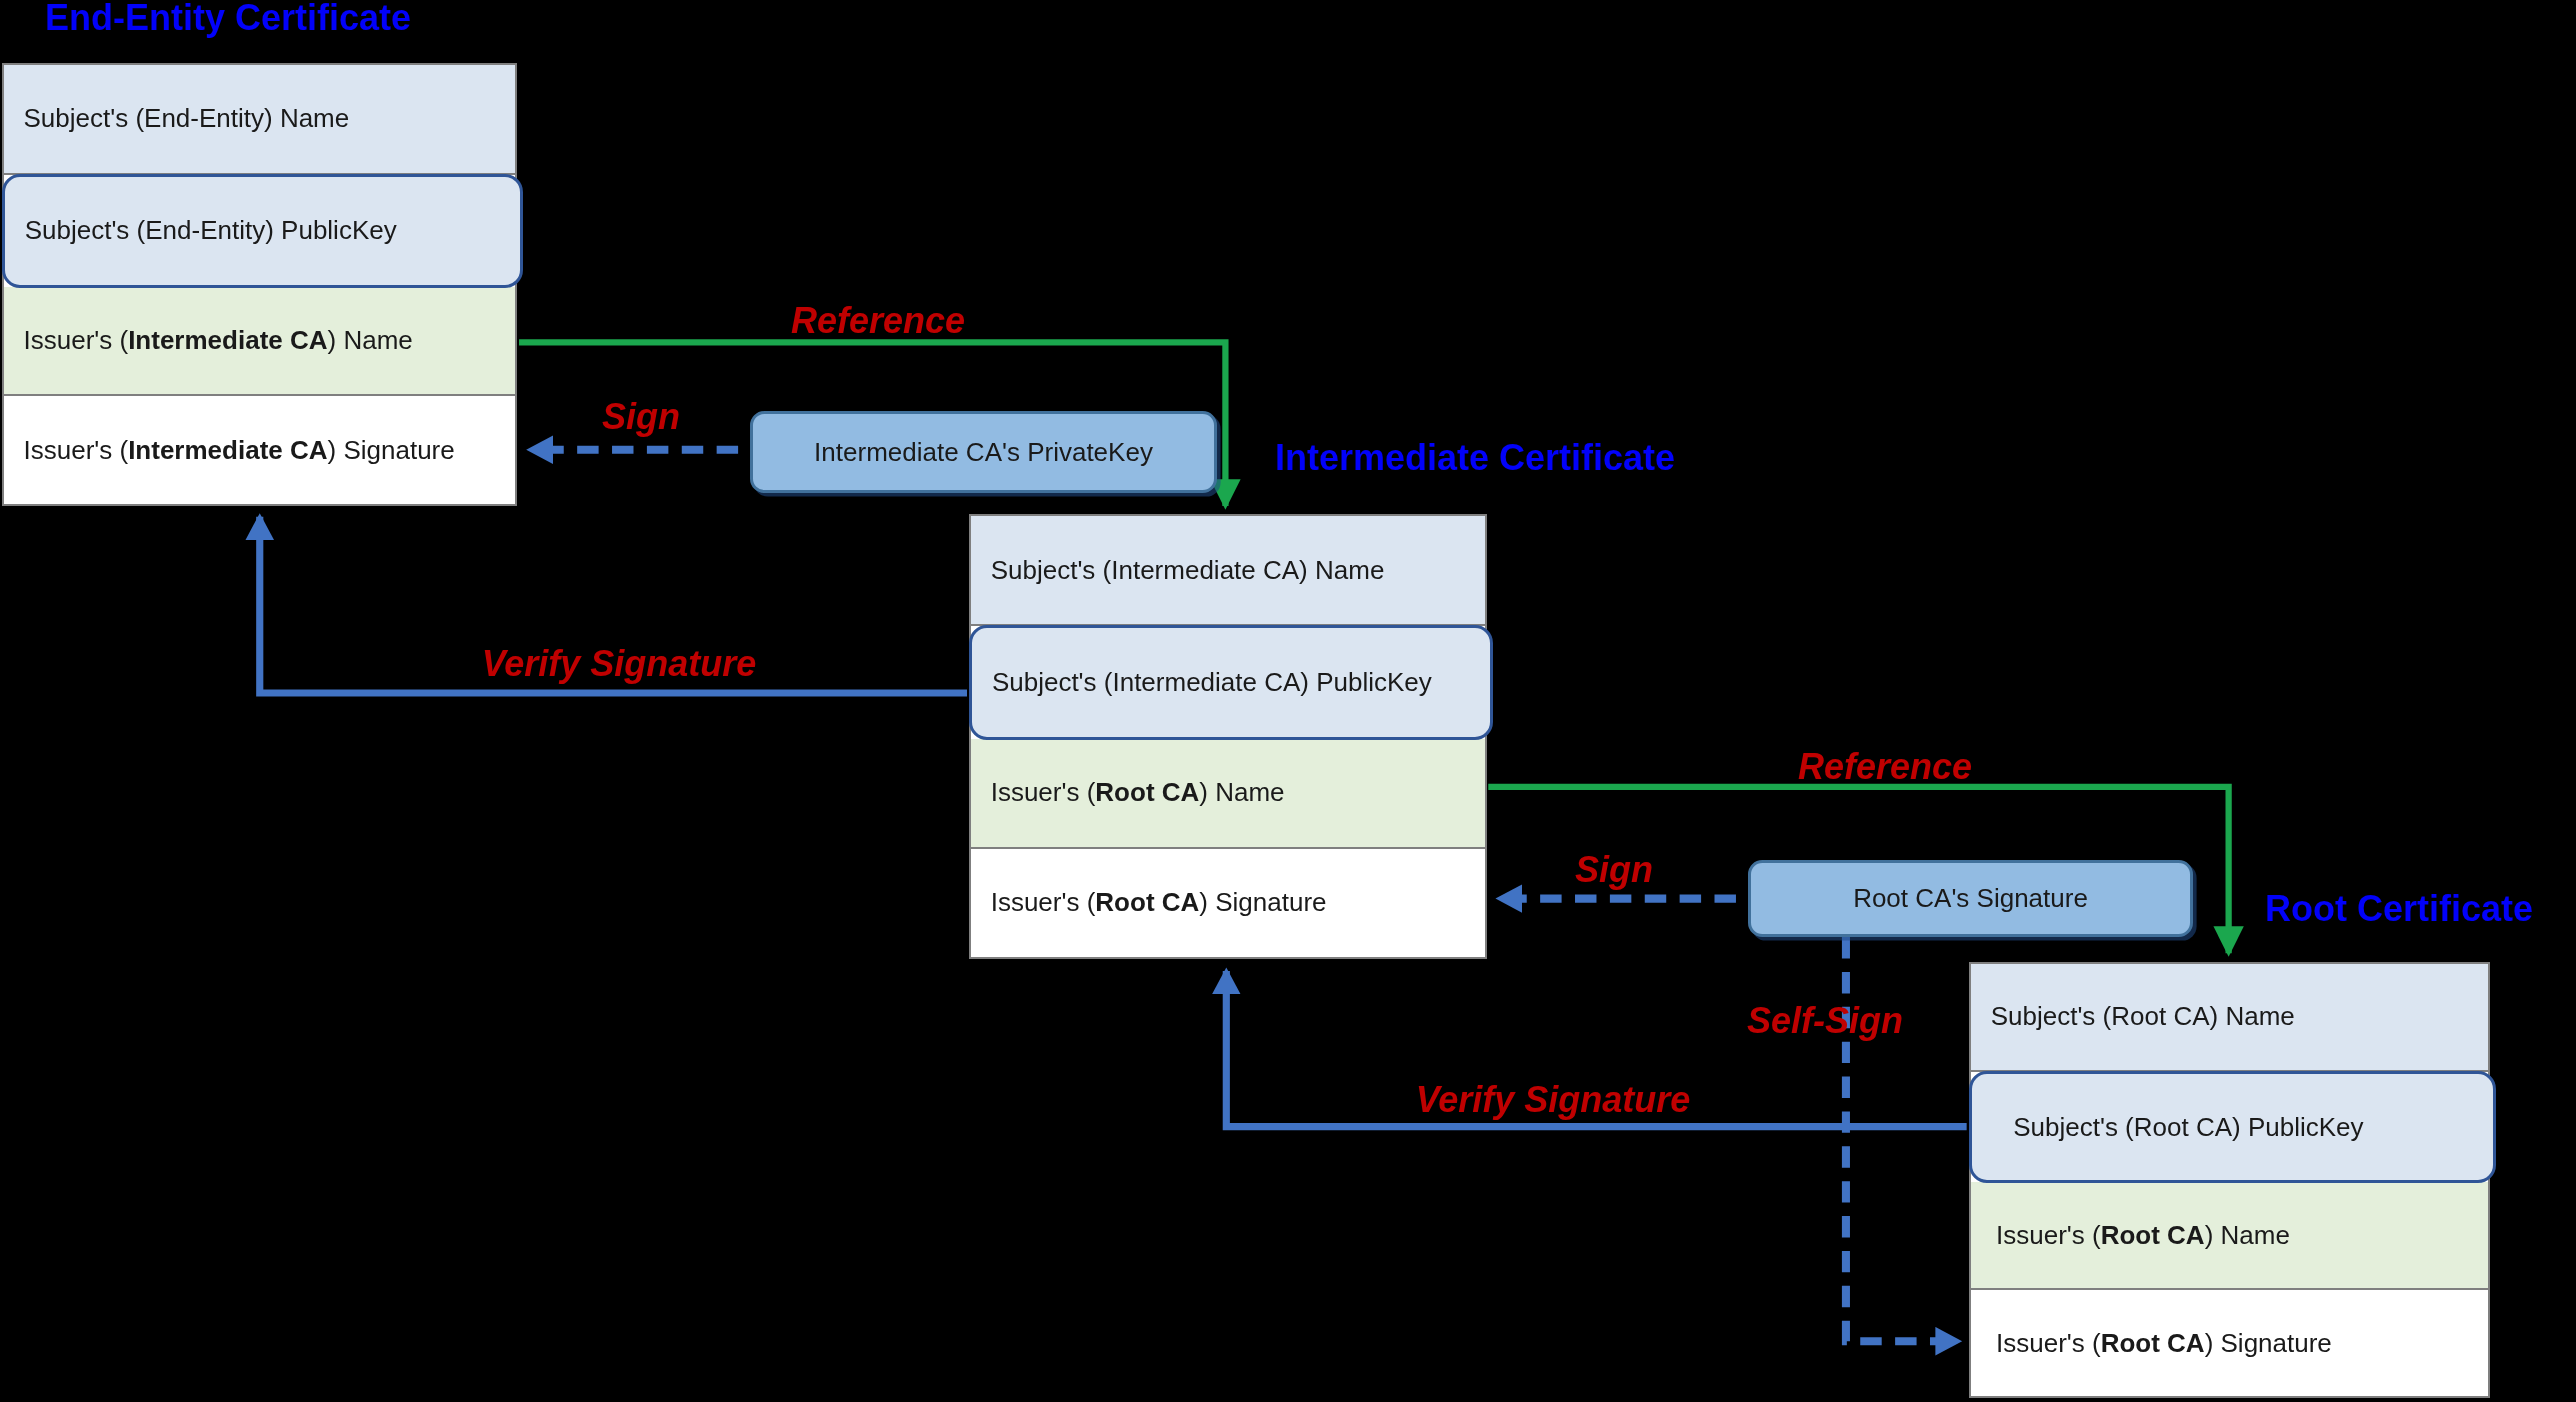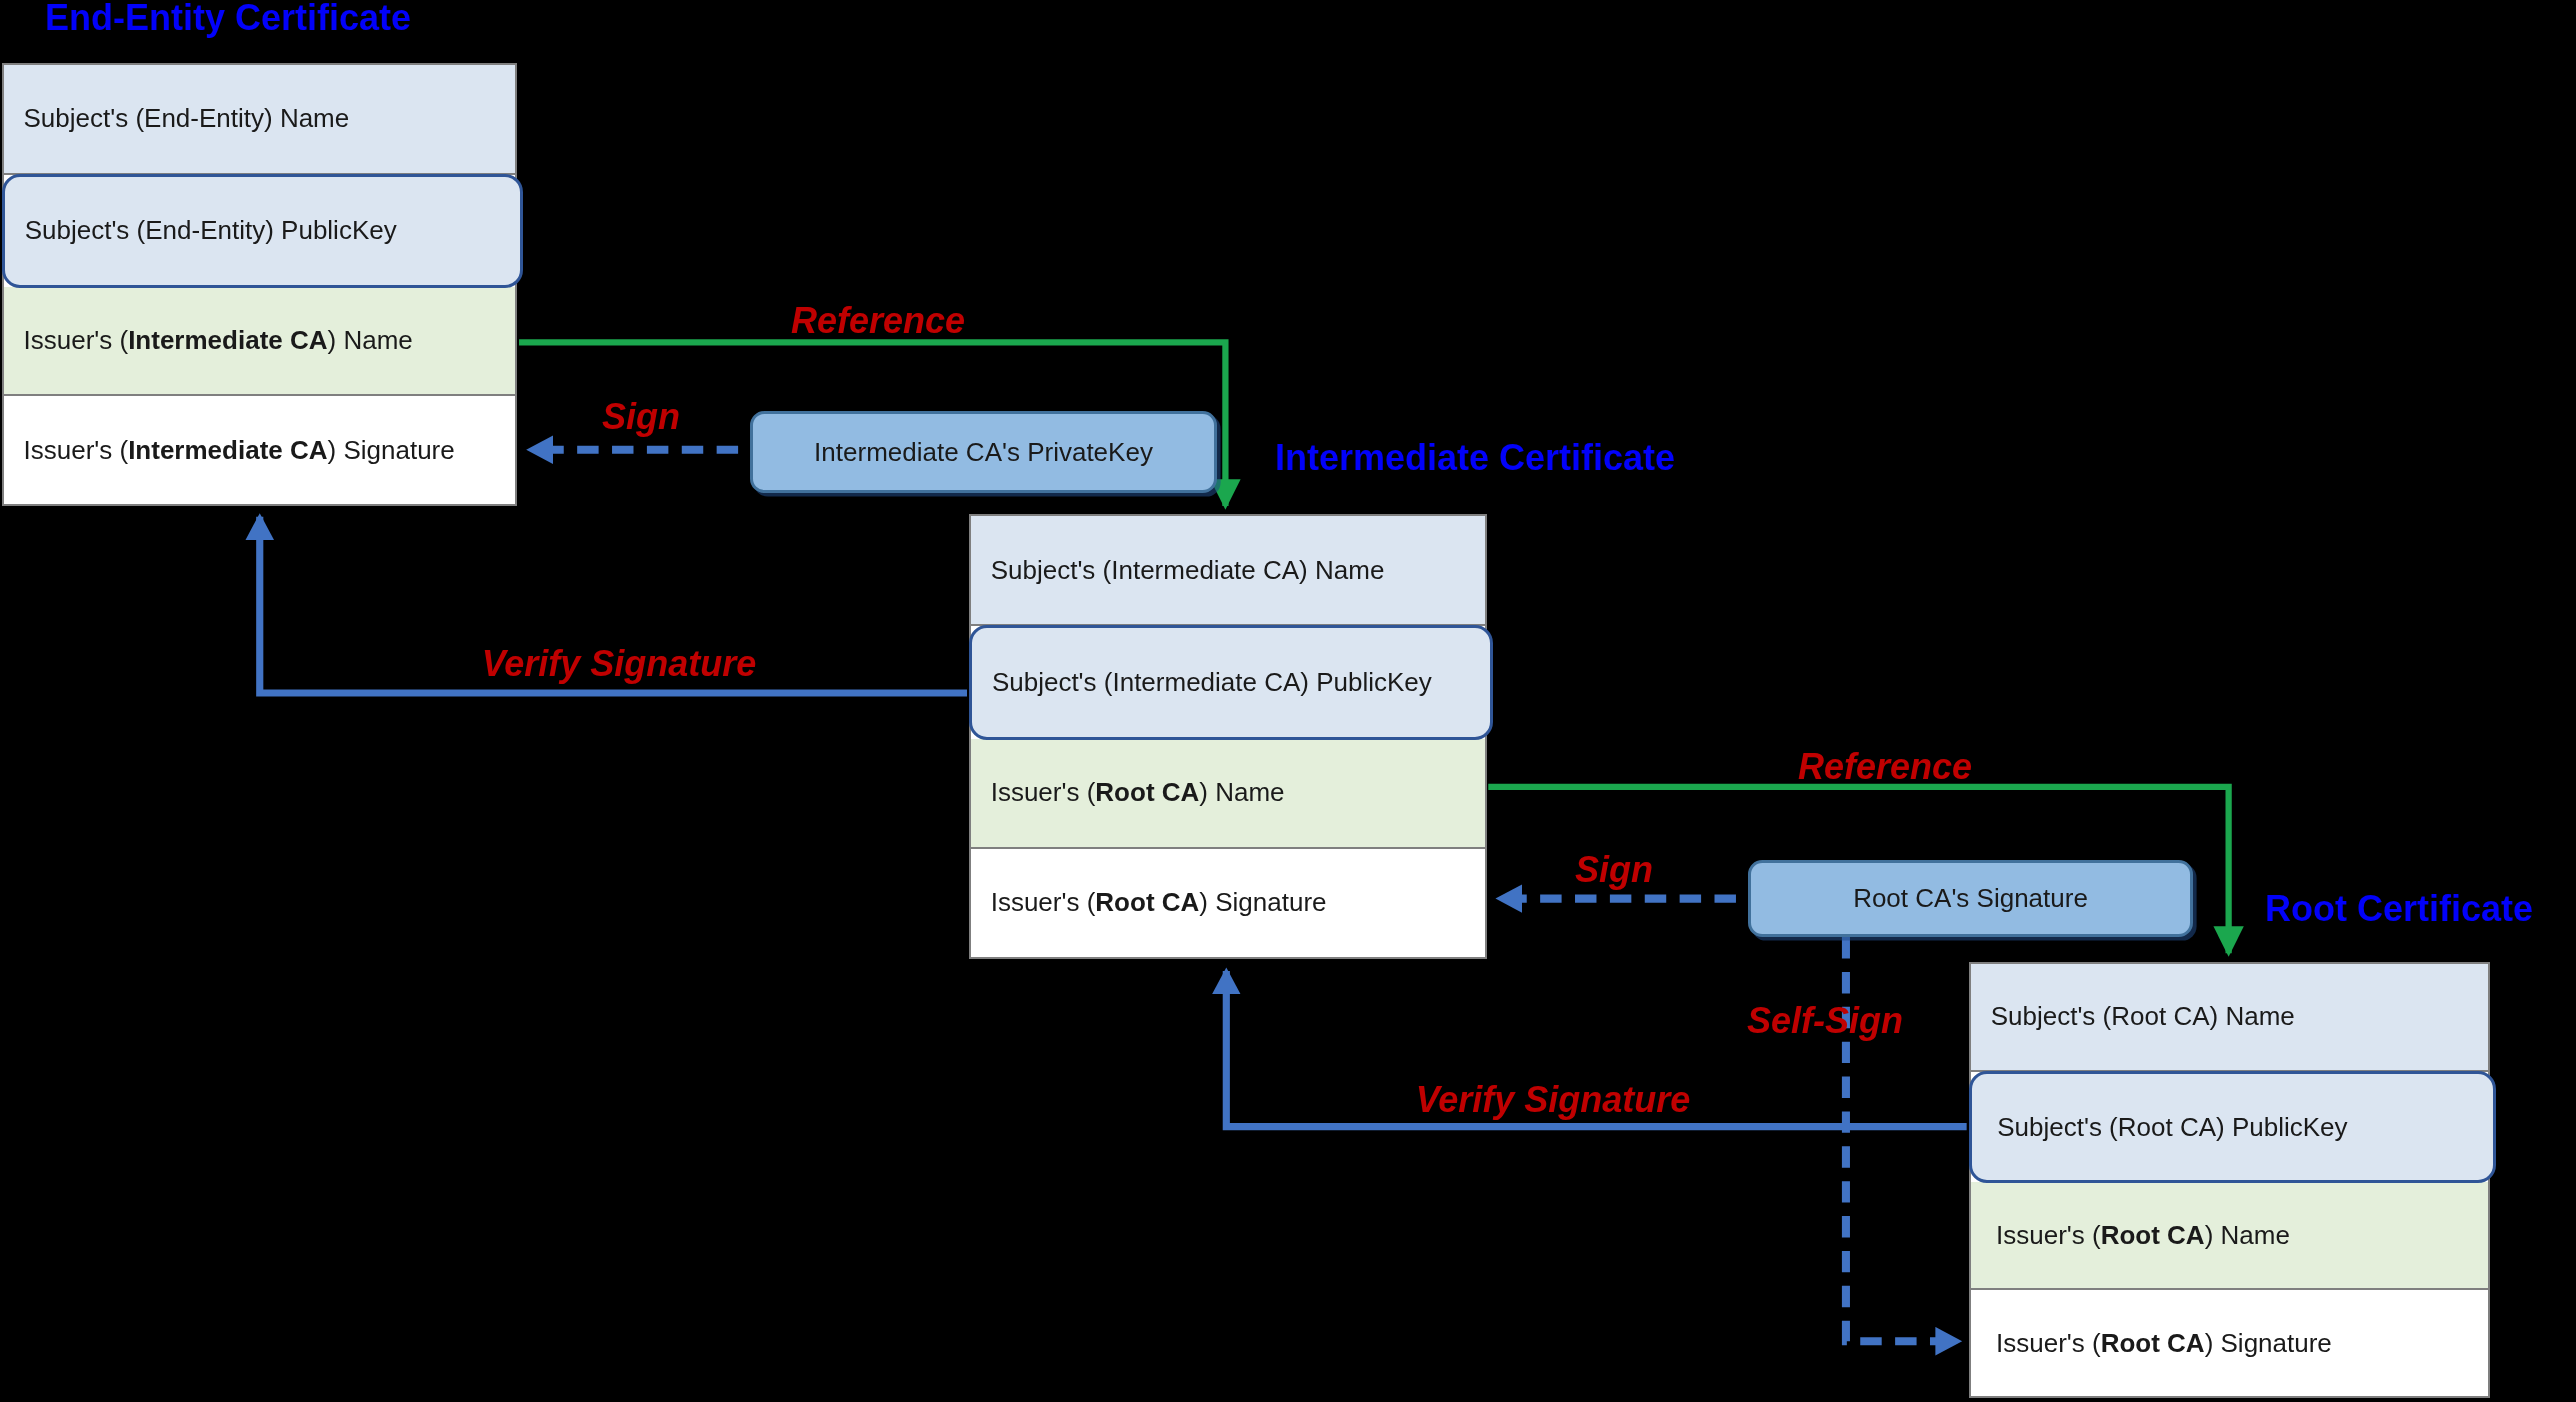--- a/index.html
+++ b/index.html
@@ -139,21 +139,21 @@
         <span>) Signature</span>
       </div>
   </div>
 
   <div class="cert-box" style="left:1969px;top:962px;width:521px;height:436px;">
     <div class="cert-row bg-blue" style="">
         <span>Subject's (Root CA) Name</span>
         <b></b>
         <span></span>
       </div>
-    <div class="cert-row bg-blue pk-row" style="padding-left:25px;">
+    <div class="cert-row bg-blue pk-row" style="padding-left:41px;">
         <span>Subject's (Root CA) PublicKey</span>
         <b></b>
         <span></span>
       </div>
     <div class="cert-row bg-green" style="padding-left:25px;">
         <span>Issuer's (</span>
         <b>Root CA</b>
         <span>) Name</span>
       </div>
     <div class="cert-row bg-white" style="padding-left:25px;">

